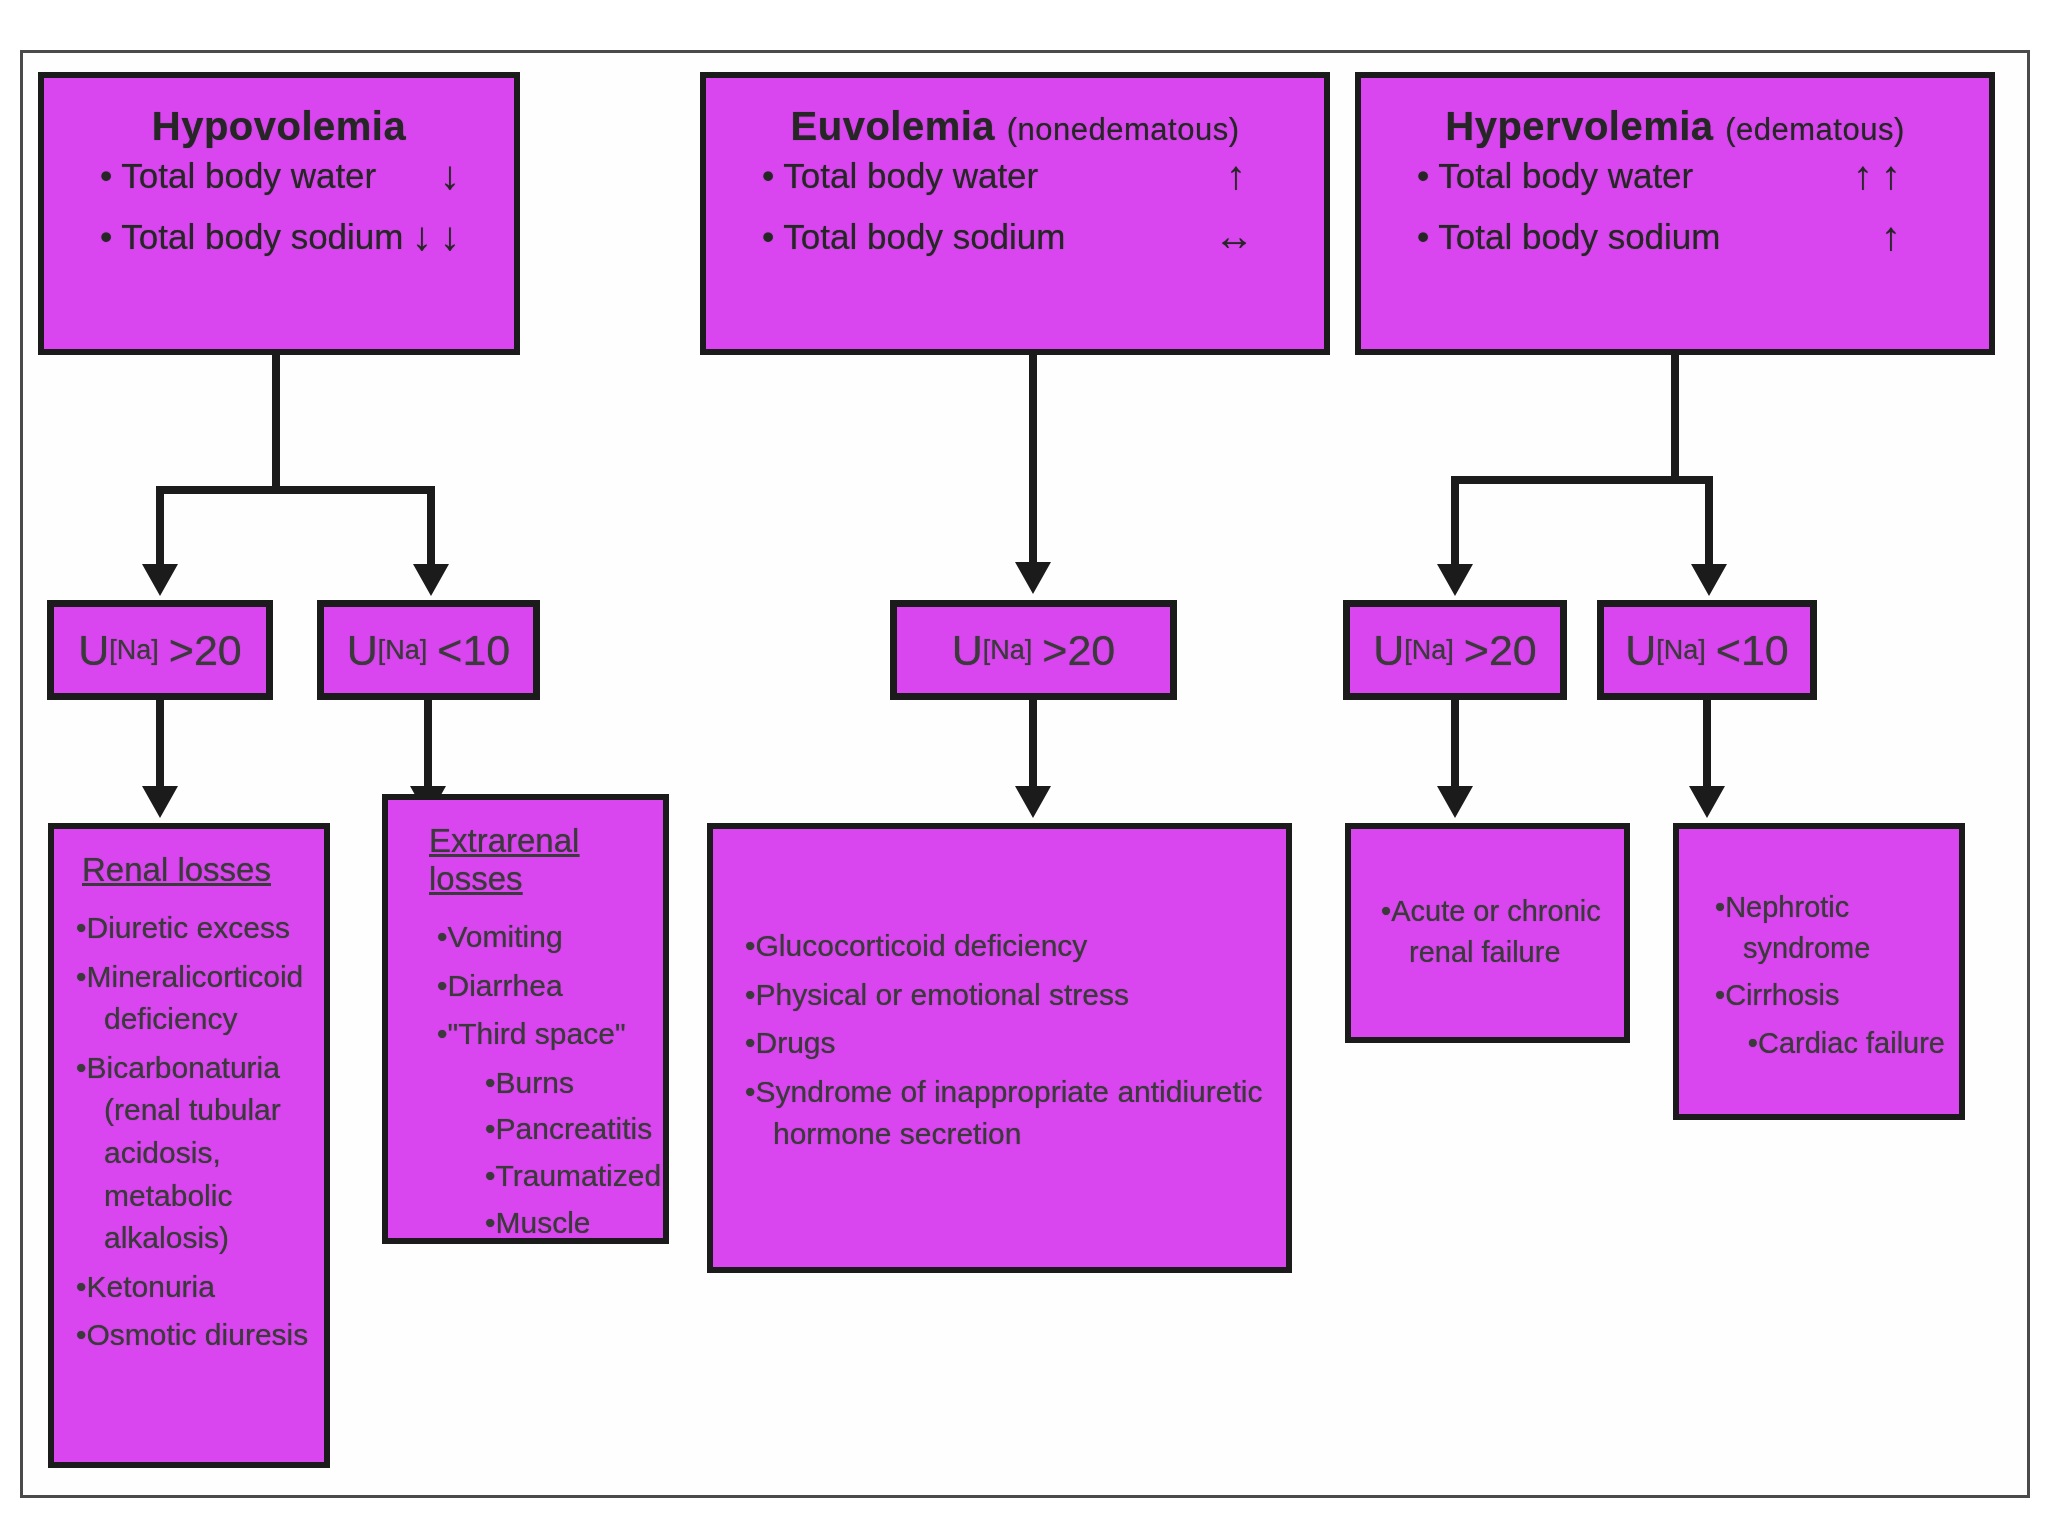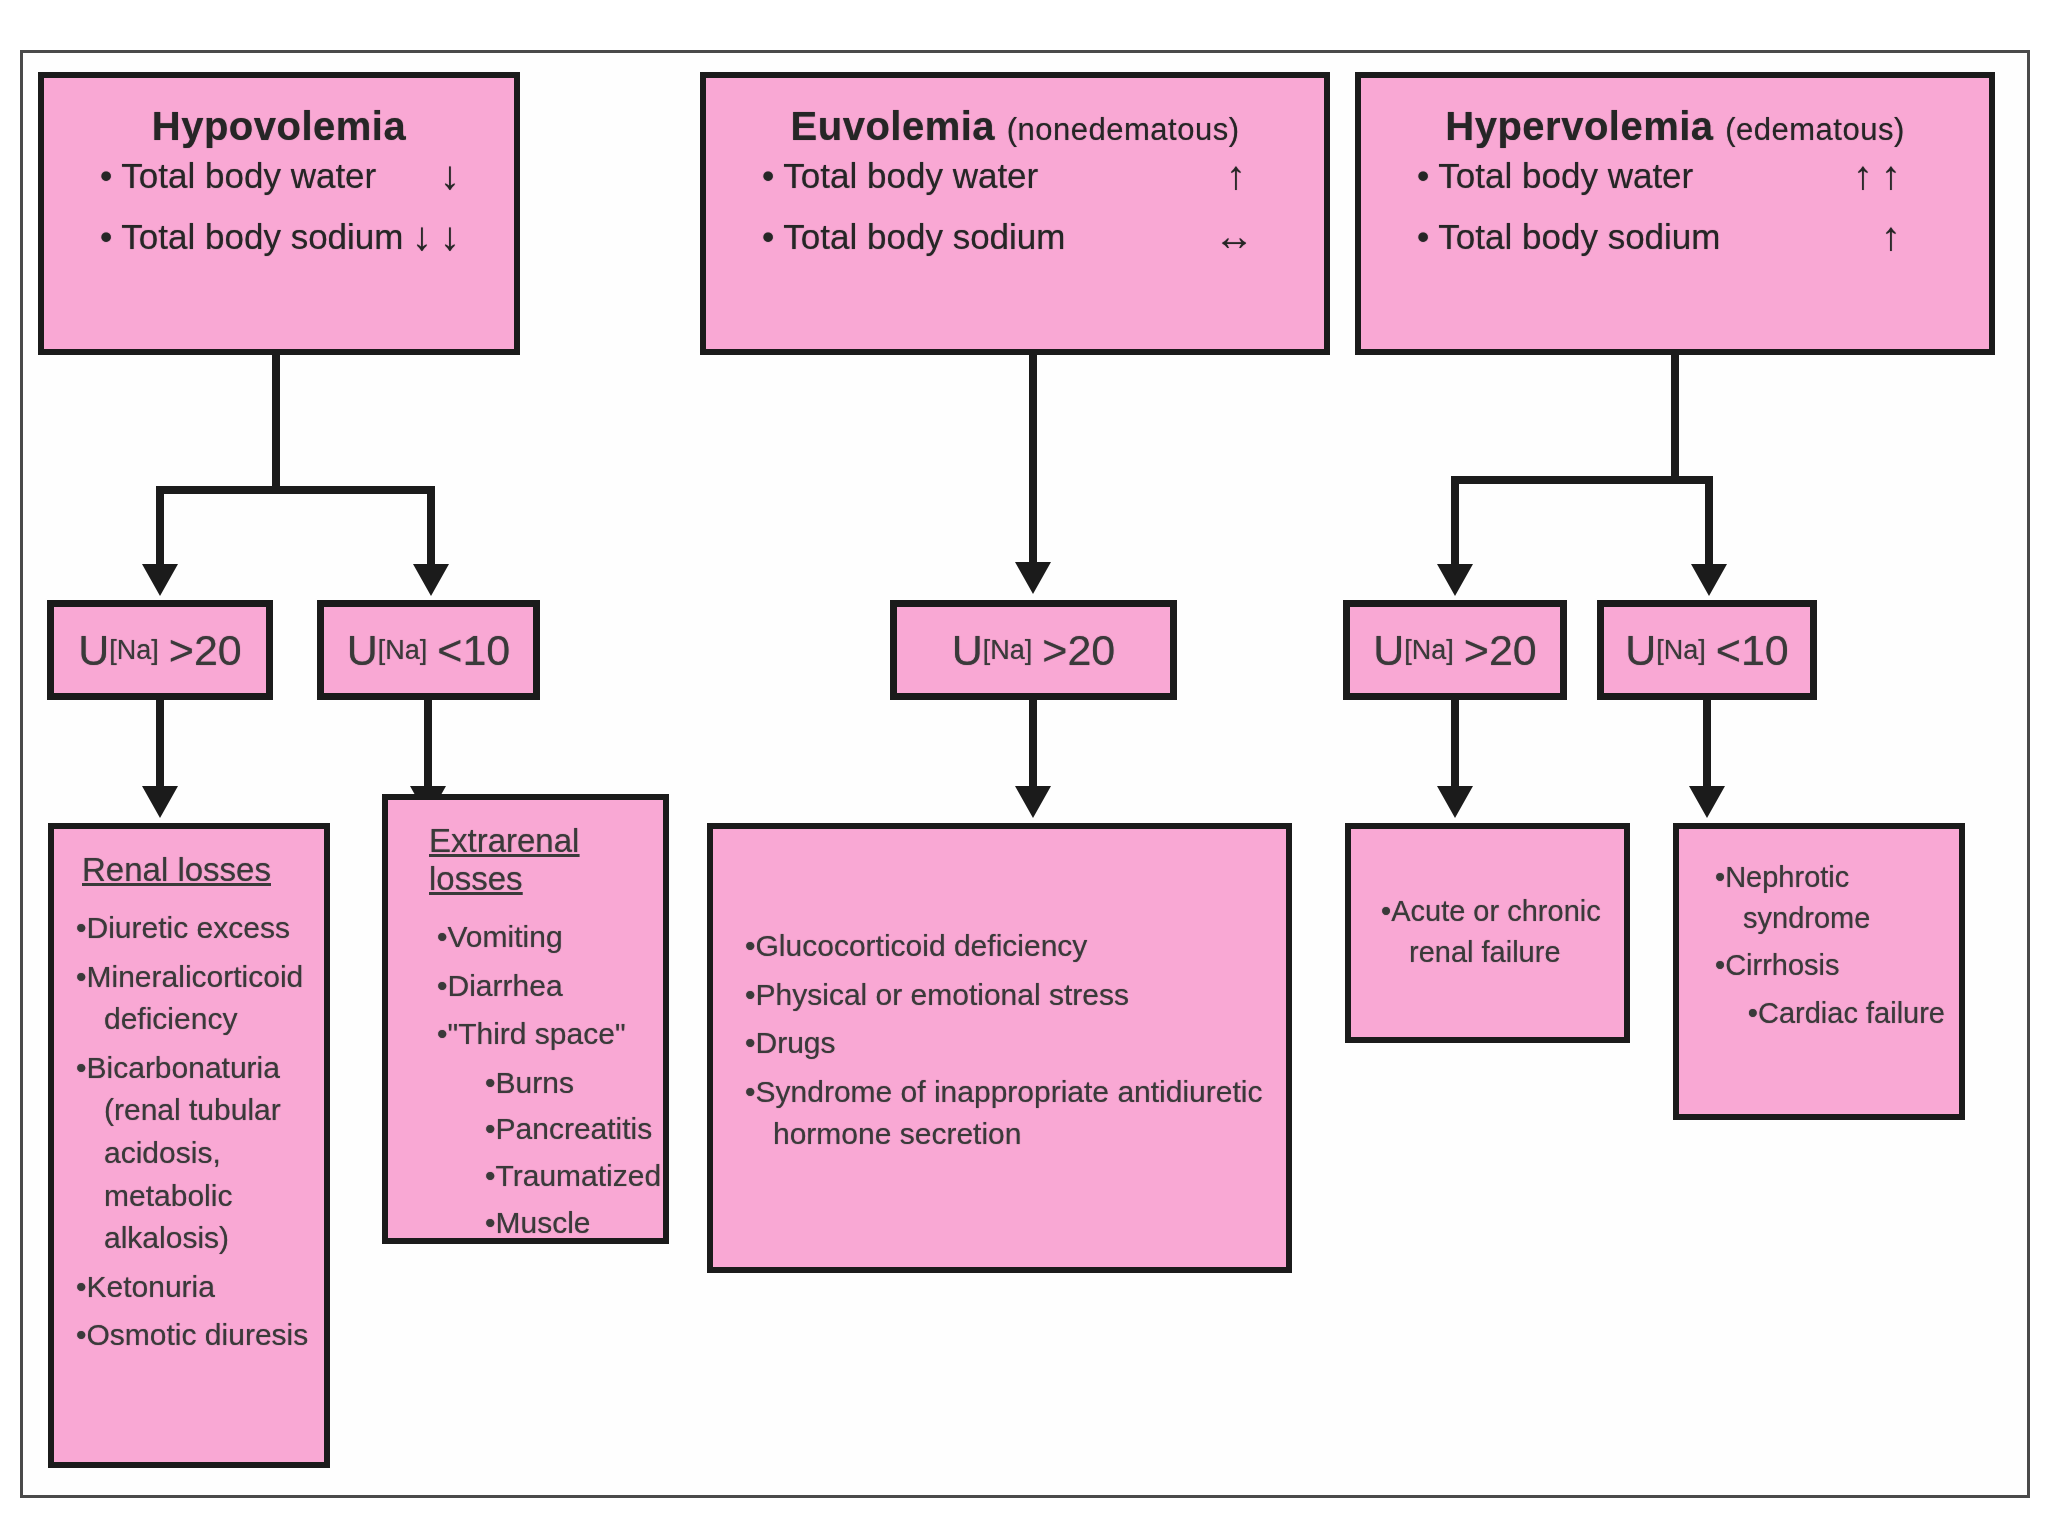--- a/index.html
+++ b/index.html
@@ -5,21 +5,21 @@
   html,body{margin:0;padding:0;background:#ffffff;}
   .canvas{
     position:relative;width:2048px;height:1536px;background:#ffffff;overflow:hidden;
     font-family:"Liberation Sans", sans-serif;color:#262626;
   }
   .frame{
     position:absolute;left:20px;top:50px;width:2010px;height:1448px;
     border:3px solid #4a4a4a;box-sizing:border-box;background:#fefefe;
   }
   .box{
-    position:absolute;box-sizing:border-box;background:#f9a8d4;
+    position:absolute;box-sizing:border-box;background:#d946ef;
     border:6px solid #1b1b1b;
   }
   .blurtxt{text-shadow:0 0 1px rgba(45,45,45,.65);}
   
   .vol-title{
     text-align:center;font-size:40px;font-weight:bold;margin-top:26px;letter-spacing:.5px;
   }
   .vol-qual{font-weight:normal;font-size:31px;}
   .vol-bullets{margin-top:4px;padding:0 46px 0 56px;}
   .vol-row{display:flex;justify-content:space-between;align-items:center;font-size:35px;margin-bottom:16px;}
@@ -177,18 +177,18 @@
     <div class="cause-item">Glucocorticoid deficiency</div>
     <div class="cause-item">Physical or emotional stress</div>
     <div class="cause-item">Drugs</div>
     <div class="cause-item">Syndrome of inappropriate antidiuretic hormone secretion</div>
   </div>
 
   <div class="box cause blurtxt" style="left:1345px;top:823px;width:285px;height:220px;padding-top:62px;padding-left:30px;font-size:29px;">
     <div class="cause-item" style="font-size:29px;">Acute or chronic renal failure</div>
   </div>
 
-  <div class="box cause blurtxt" style="left:1673px;top:823px;width:292px;height:297px;padding-top:28px;padding-left:36px;">
+  <div class="box cause blurtxt" style="left:1673px;top:823px;width:292px;height:297px;padding-top:58px;padding-left:36px;">
     <div class="cause-item" style="font-size:29px;">Nephrotic syndrome</div>
     <div class="cause-item" style="font-size:29px;">Cirrhosis</div>
     <div class="cause-item" style="font-size:29px;text-align:right;">Cardiac failure</div>
   </div>
 </div>
 
 </body></html>

